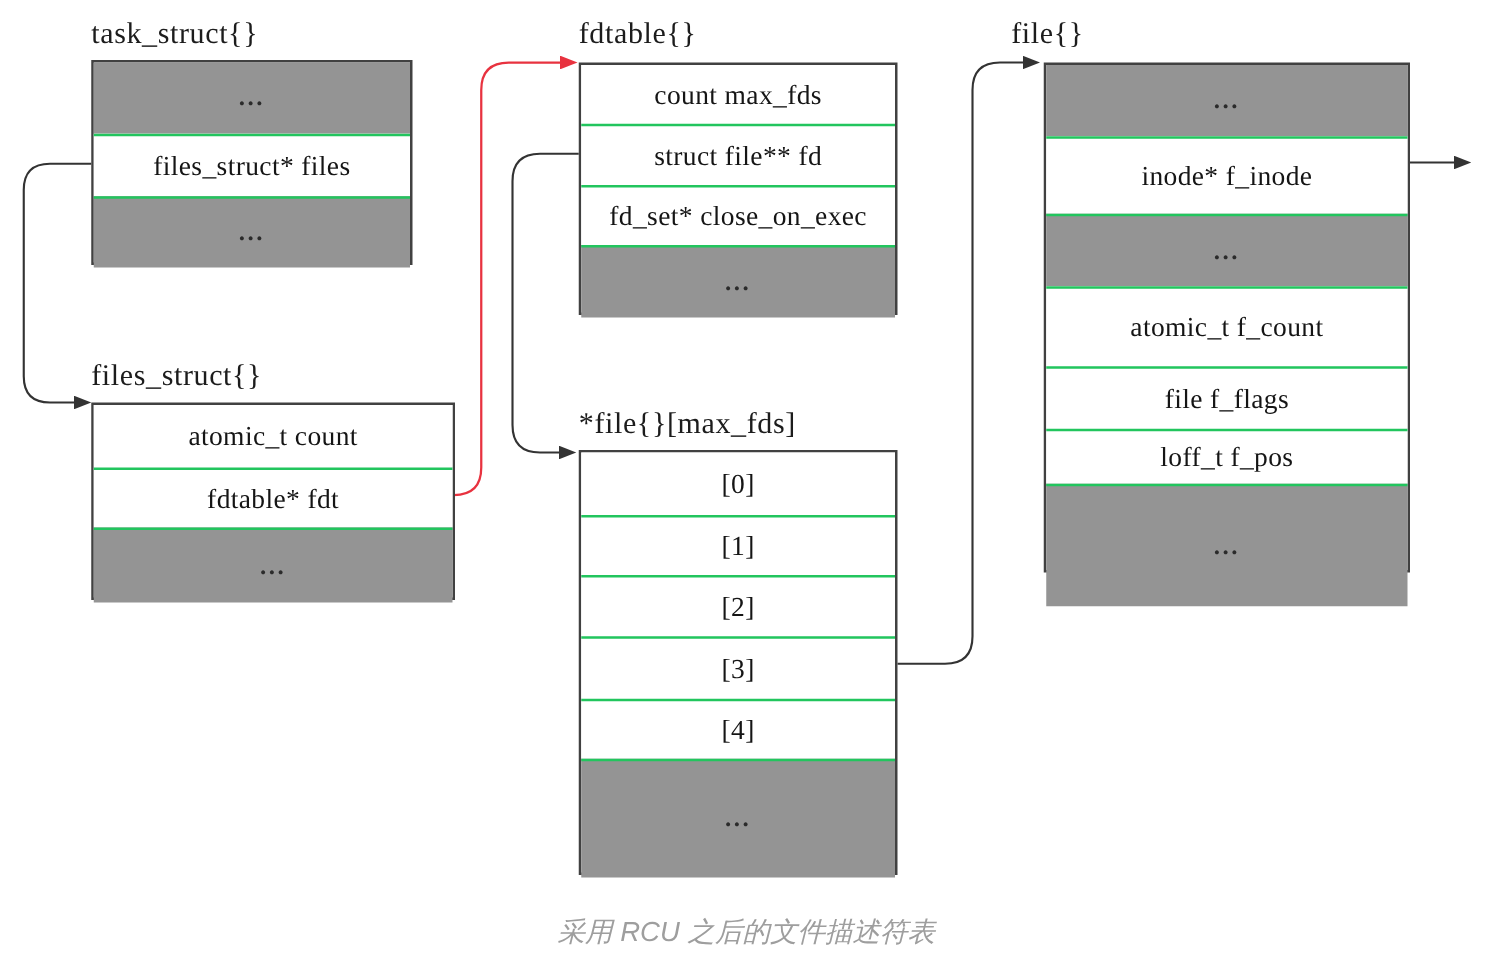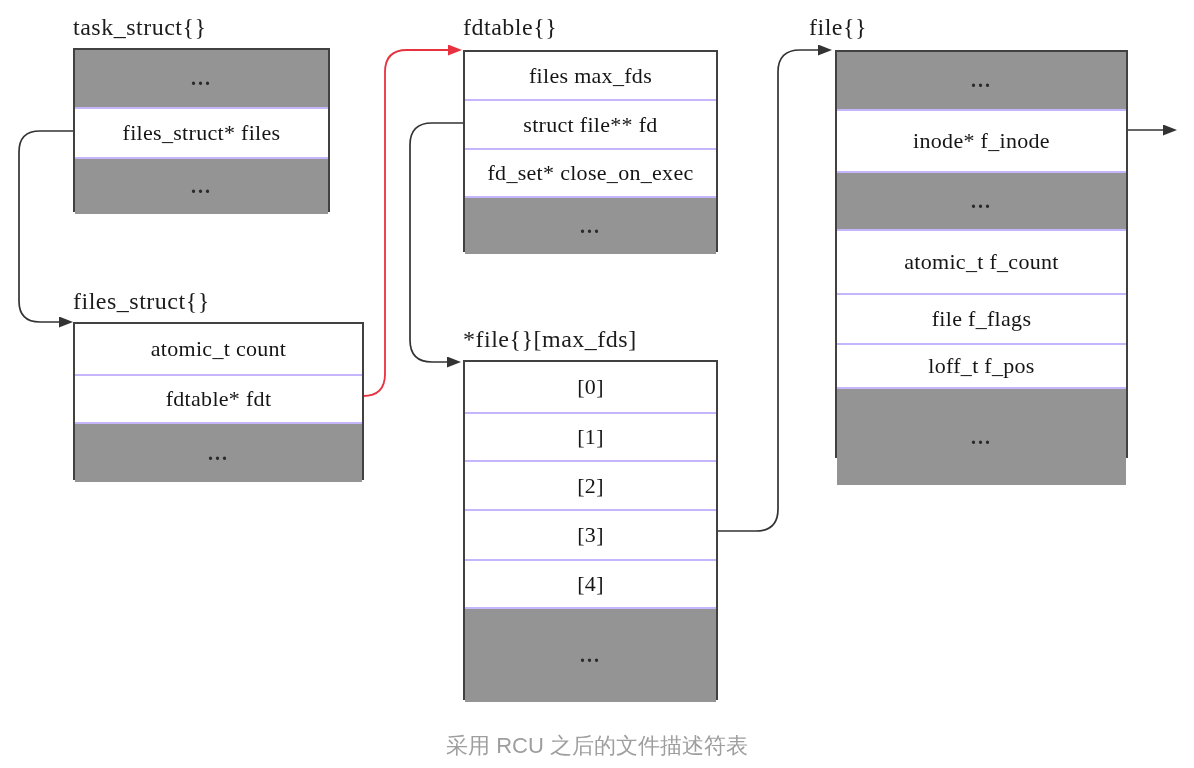--- a/index.html
+++ b/index.html
@@ -32,34 +32,35 @@
     background: #ffffff;
   }
   .row {
     box-sizing: border-box;
     display: flex;
     align-items: center;
     justify-content: center;
     font-size: 22px;
     color: #151515;
     background: #ffffff;
-    border-top: 2px solid #c4b5fd;
+    border-top: 2px solid #22c55e;
     letter-spacing: 0.3px;
   }
   .row:first-child { border-top: none; }
   .row.gray { background: #949494; color: #2b2b2b; }
   .row.dots { font-weight: bold; letter-spacing: 2px; font-size: 20px; }
   .caption {
     position: absolute;
     left: 0; top: 731px;
     width: 1194px;
     text-align: center;
     font-family: "Liberation Sans", "DejaVu Sans", sans-serif;
     font-size: 22px;
     color: #9e9e9e;
+    font-style: italic;
   }
 </style>
 </head>
 <body>
 
 <div class="page">
 
   <svg class="arrows-layer" width="1194" height="768" viewBox="0 0 1194 768" xmlns="http://www.w3.org/2000/svg">
     <defs>
       <marker id="ah-black" markerUnits="userSpaceOnUse" markerWidth="15" markerHeight="11" refX="1" refY="5.5" orient="auto">
@@ -85,21 +86,21 @@
 
   <div class="struct-title" style="left:73px; top:286px; width:257px">files_struct{}</div>
   <div class="struct-box" style="left:73px; top:322px; width:291px; height:158px">
     <div class="row" style="height:50px">atomic_t count</div>
     <div class="row" style="height:48px">fdtable* fdt</div>
     <div class="row gray dots" style="height:60px">...</div>
   </div>
 
   <div class="struct-title" style="left:463px; top:12px; width:255px">fdtable{}</div>
   <div class="struct-box" style="left:463px; top:50px; width:255px; height:202px">
-    <div class="row" style="height:47px">files max_fds</div>
+    <div class="row" style="height:47px">count max_fds</div>
     <div class="row" style="height:49px">struct file** fd</div>
     <div class="row" style="height:48px">fd_set* close_on_exec</div>
     <div class="row gray dots" style="height:58px">...</div>
   </div>
 
   <div class="struct-title" style="left:463px; top:324px; width:255px">*file{}[max_fds]</div>
   <div class="struct-box" style="left:463px; top:360px; width:255px; height:340px">
     <div class="row" style="height:50px">[0]</div>
     <div class="row" style="height:48px">[1]</div>
     <div class="row" style="height:49px">[2]</div>

